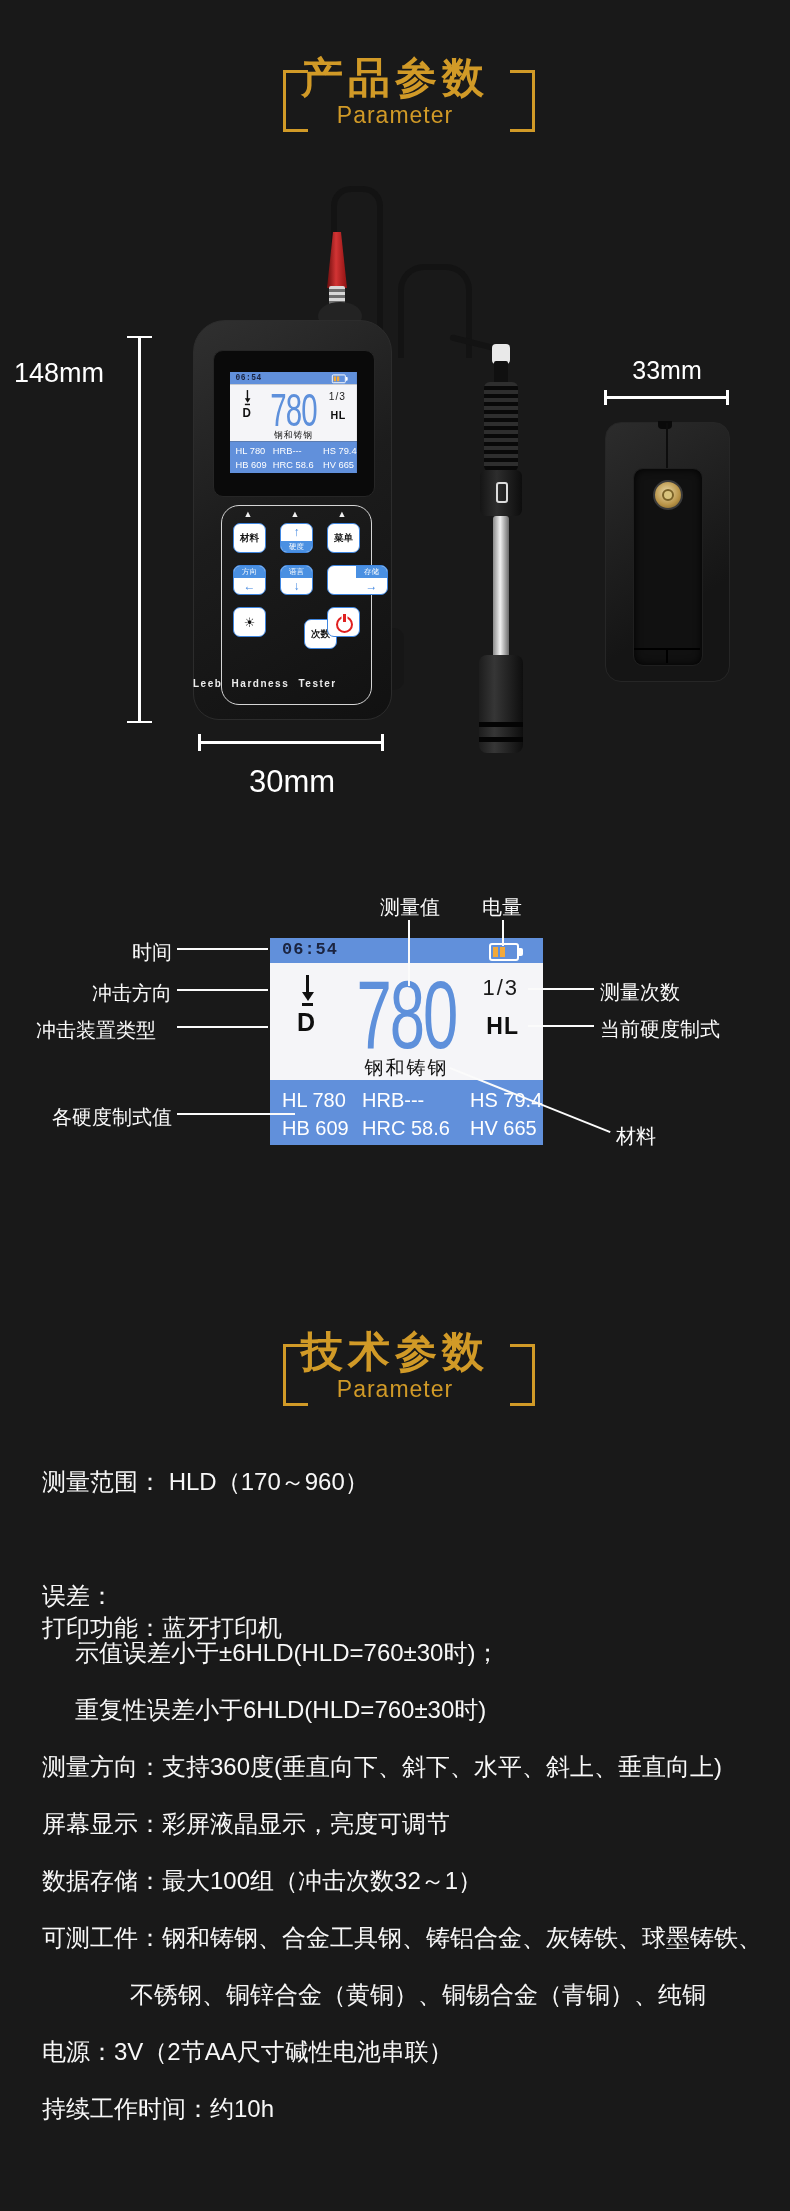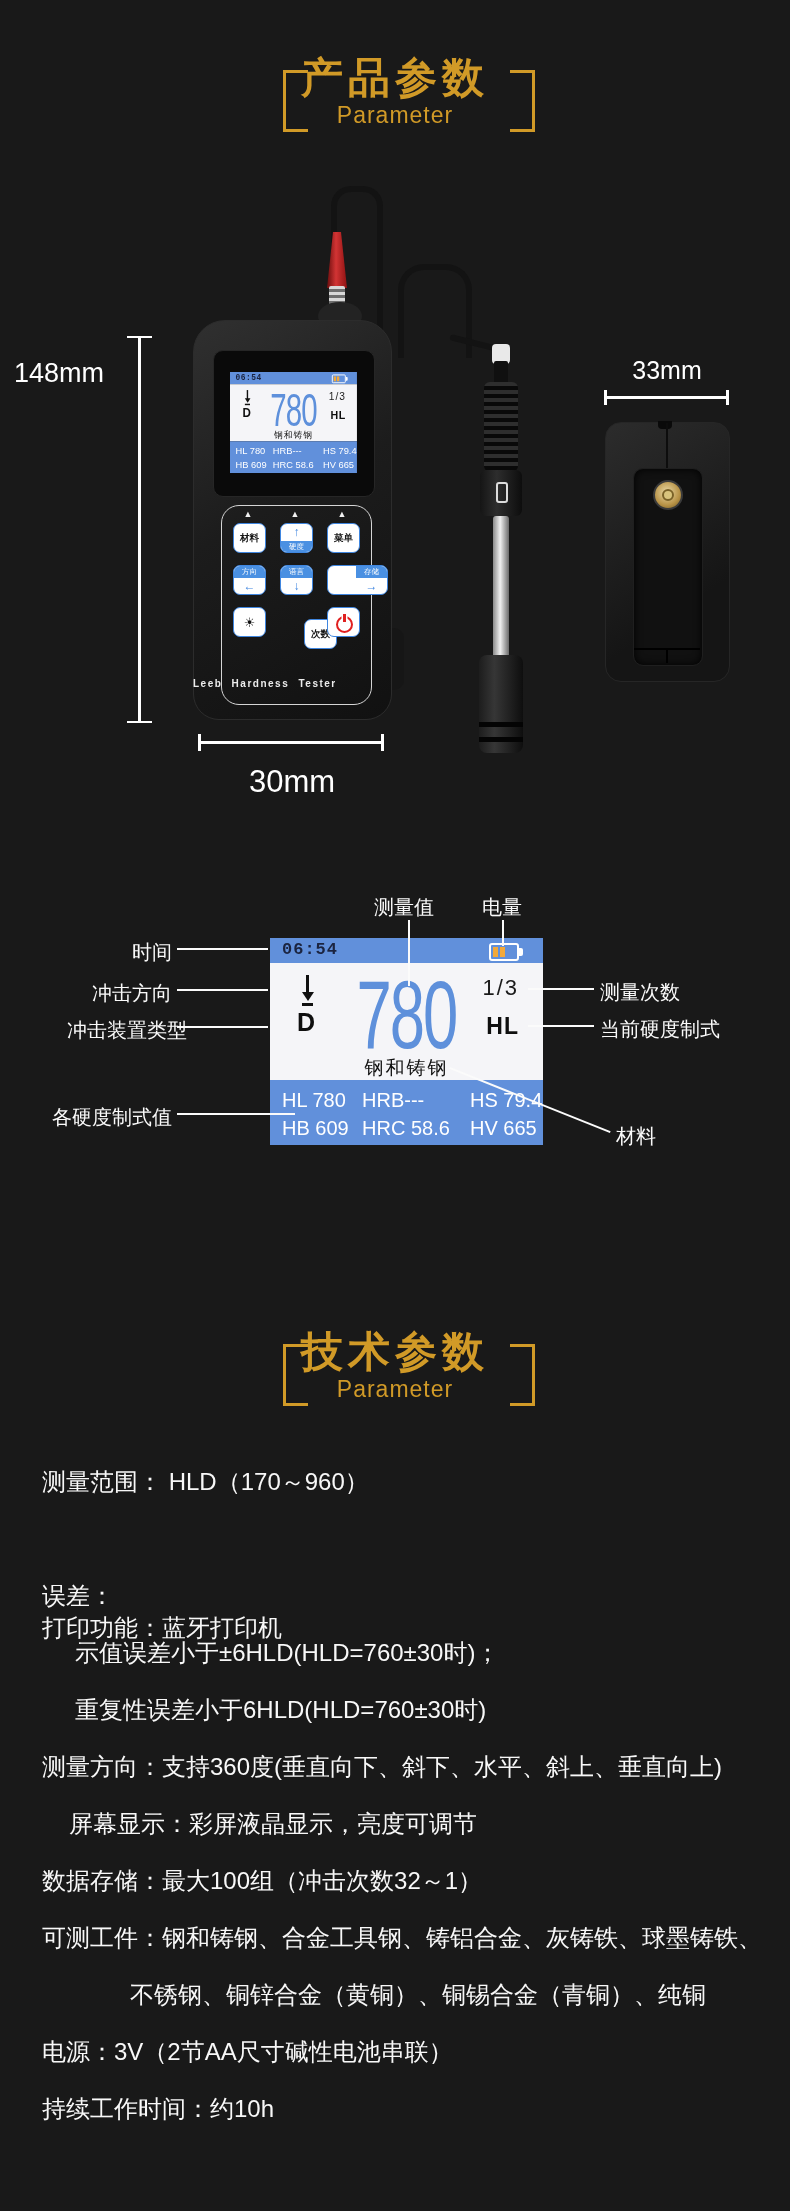--- a/index.html
+++ b/index.html
@@ -279,33 +279,33 @@
     <div class="scr-footer">
       <span class="f-cell" style="left:12px;top:9px;">HL 780</span>
       <span class="f-cell" style="left:92px;top:9px;">HRB---</span>
       <span class="f-cell" style="left:200px;top:9px;">HS 79.4</span>
       <span class="f-cell" style="left:12px;top:37px;">HB 609</span>
       <span class="f-cell" style="left:92px;top:37px;">HRC 58.6</span>
       <span class="f-cell" style="left:200px;top:37px;">HV 665</span>
     </div>
   </div>
 
-  <div class="ann" style="left:374px;top:894px;width:72px;text-align:left;">测量值</div>
+  <div class="ann" style="left:374px;top:894px;width:72px;text-align:center;">测量值</div>
   <div class="pline" style="left:408px;top:920px;width:2px;height:66px;"></div>
 
   <div class="ann" style="left:482px;top:894px;width:40px;text-align:center;">电量</div>
   <div class="pline" style="left:502px;top:920px;width:2px;height:26px;"></div>
 
   <div class="ann r" style="left:92px;top:939px;width:80px;">时间</div>
   <div class="pline" style="left:177px;top:948px;width:91px;height:2px;"></div>
 
   <div class="ann r" style="left:72px;top:980px;width:100px;">冲击方向</div>
   <div class="pline" style="left:177px;top:989px;width:91px;height:2px;"></div>
 
-  <div class="ann r" style="left:67px;top:1017px;width:120px;">冲击装置类型</div>
+  <div class="ann r" style="left:36px;top:1017px;width:120px;">冲击装置类型</div>
   <div class="pline" style="left:177px;top:1026px;width:91px;height:2px;"></div>
 
   <div class="ann r" style="left:52px;top:1104px;width:120px;">各硬度制式值</div>
   <div class="pline" style="left:177px;top:1113px;width:118px;height:2px;"></div>
 
   <div class="ann" style="left:600px;top:979px;text-align:right;">测量次数</div>
   <div class="pline" style="left:528px;top:988px;width:66px;height:2px;"></div>
 
   <div class="ann" style="left:600px;top:1016px;">当前硬度制式</div>
   <div class="pline" style="left:528px;top:1025px;width:66px;height:2px;"></div>
@@ -317,20 +317,20 @@
   <div class="sec-sub" style="top:1376px;">Parameter</div>
   <div class="brk brk-l" style="left:283px;top:1344px;"></div>
   <div class="brk brk-r" style="left:510px;top:1344px;"></div>
 
   <div class="spec" style="top:1466px;">测量范围： HLD（170～960）</div>
   <div class="spec" style="top:1612px;">打印功能：蓝牙打印机</div>
   <div class="spec" style="top:1580px;">误差：</div>
   <div class="spec ind1" style="top:1637px;">示值误差小于±6HLD(HLD=760±30时)；</div>
   <div class="spec ind1" style="top:1694px;">重复性误差小于6HLD(HLD=760±30时)</div>
   <div class="spec" style="top:1751px;">测量方向：支持360度(垂直向下、斜下、水平、斜上、垂直向上)</div>
-  <div class="spec" style="top:1808px;margin-left:27px;">屏幕显示：彩屏液晶显示，亮度可调节</div>
+  <div class="spec" style="top:1808px;">屏幕显示：彩屏液晶显示，亮度可调节</div>
   <div class="spec" style="top:1865px;">数据存储：最大100组（冲击次数32～1）</div>
   <div class="spec" style="top:1922px;">可测工件：钢和铸钢、合金工具钢、铸铝合金、灰铸铁、球墨铸铁、</div>
   <div class="spec ind2" style="top:1979px;">不锈钢、铜锌合金（黄铜）、铜锡合金（青铜）、纯铜</div>
   <div class="spec" style="top:2036px;">电源：3V（2节AA尺寸碱性电池串联）</div>
   <div class="spec" style="top:2093px;">持续工作时间：约10h</div>
 
 </div>
 
 </body></html>

